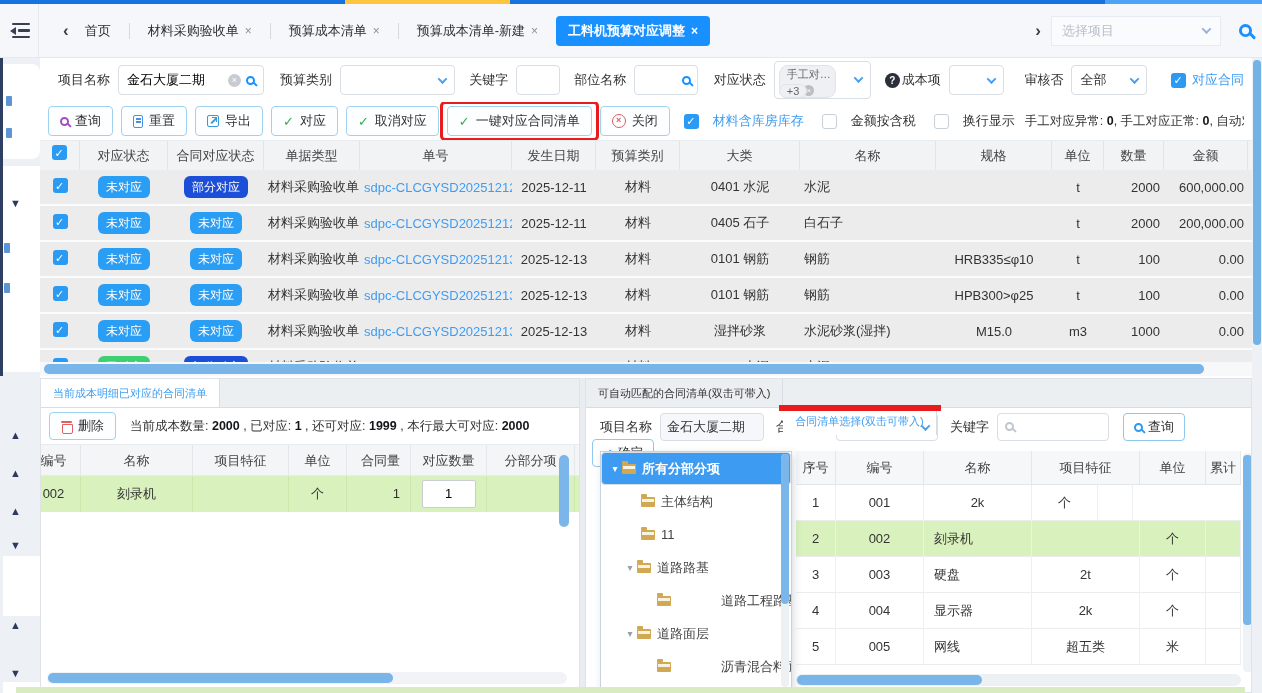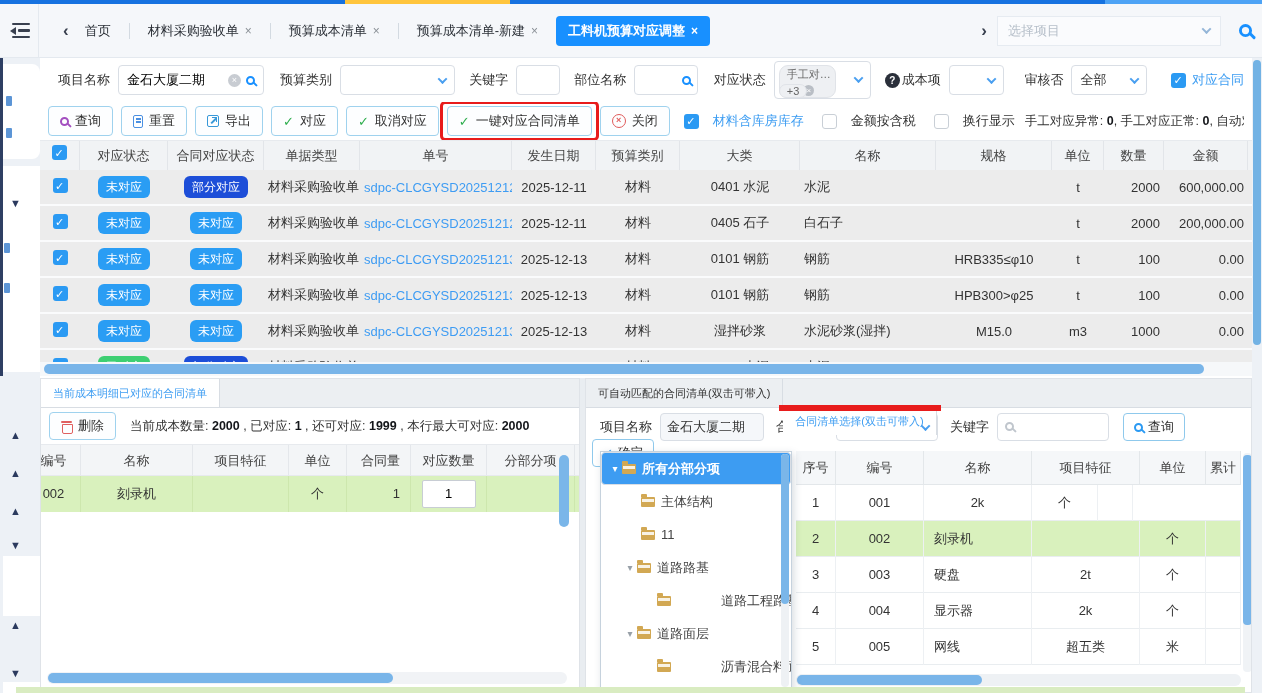--- a/index.html
+++ b/index.html
@@ -18,21 +18,21 @@
   .hamb i:nth-child(1){ top:0; width:18px; } .hamb i:nth-child(2){ top:6.5px; width:12px; left:8px; } .hamb i:nth-child(3){ top:13px; width:18px; }
   .hamb b { position:absolute; left:0; top:4px; width:0; height:0; border-top:4px solid transparent; border-bottom:4px solid transparent; border-right:6px solid #39404f; }
   .vbar { width:1px; height:54px; background:#e4e9ef; margin-right:14px; }
   .gchev { font-size:17px; font-weight:bold; color:#39404f; padding:0 10px; cursor:pointer; }
   .tabs { display:flex; align-items:center; flex:1; }
   .tab { padding:0 6px; color:#2a2f36; cursor:pointer; white-space:nowrap; }
   .tab .x { color:#8a9096; font-size:12px; margin-left:6px; }
   .tsep { width:1px; height:16px; background:#d3dae1; margin:0 12px; }
   .tab.active { background:#1890ff; color:#fff; border-radius:4px; height:30px; line-height:30px; padding:0 12px; margin-left:12px; font-weight:bold; }
   .tab.active .x { color:#fff; }
-  .psel { width:224px; height:30px; border:1px solid #e6ebf1; background:#fafbfd; border-radius:0; display:flex; align-items:center; padding:13px 10px; }
+  .psel { width:170px; height:30px; border:1px solid #e6ebf1; background:#fafbfd; border-radius:0; display:flex; align-items:center; padding:13px 10px; }
   .psel .ph { flex:1; color:#b6bfc9; }
   .i-chev { display:inline-block; width:7px; height:7px; border-right:2px solid #4a9ff0; border-bottom:2px solid #4a9ff0; transform:rotate(45deg) translate(-1px,-1px); }
   .i-chev.lt { border-color:#95b6d8; }
   .i-search { display:inline-block; width:9px; height:9px; border:2px solid currentColor; border-radius:50%; position:relative; }
   .i-search::after { content:""; position:absolute; width:6px; height:2px; background:currentColor; transform:rotate(45deg); right:-5px; bottom:-2px; border-radius:1px; }
   .i-search.big { transform:scale(1.45); margin-left:20px; color:#1890ff; }
 
   
   .sidebar { position:absolute; left:0; top:58px; width:40px; height:635px; background:#edf1f6; }
   .sb-dark { position:absolute; left:0; top:0; width:3px; height:318px; background:#2e3f63; }

